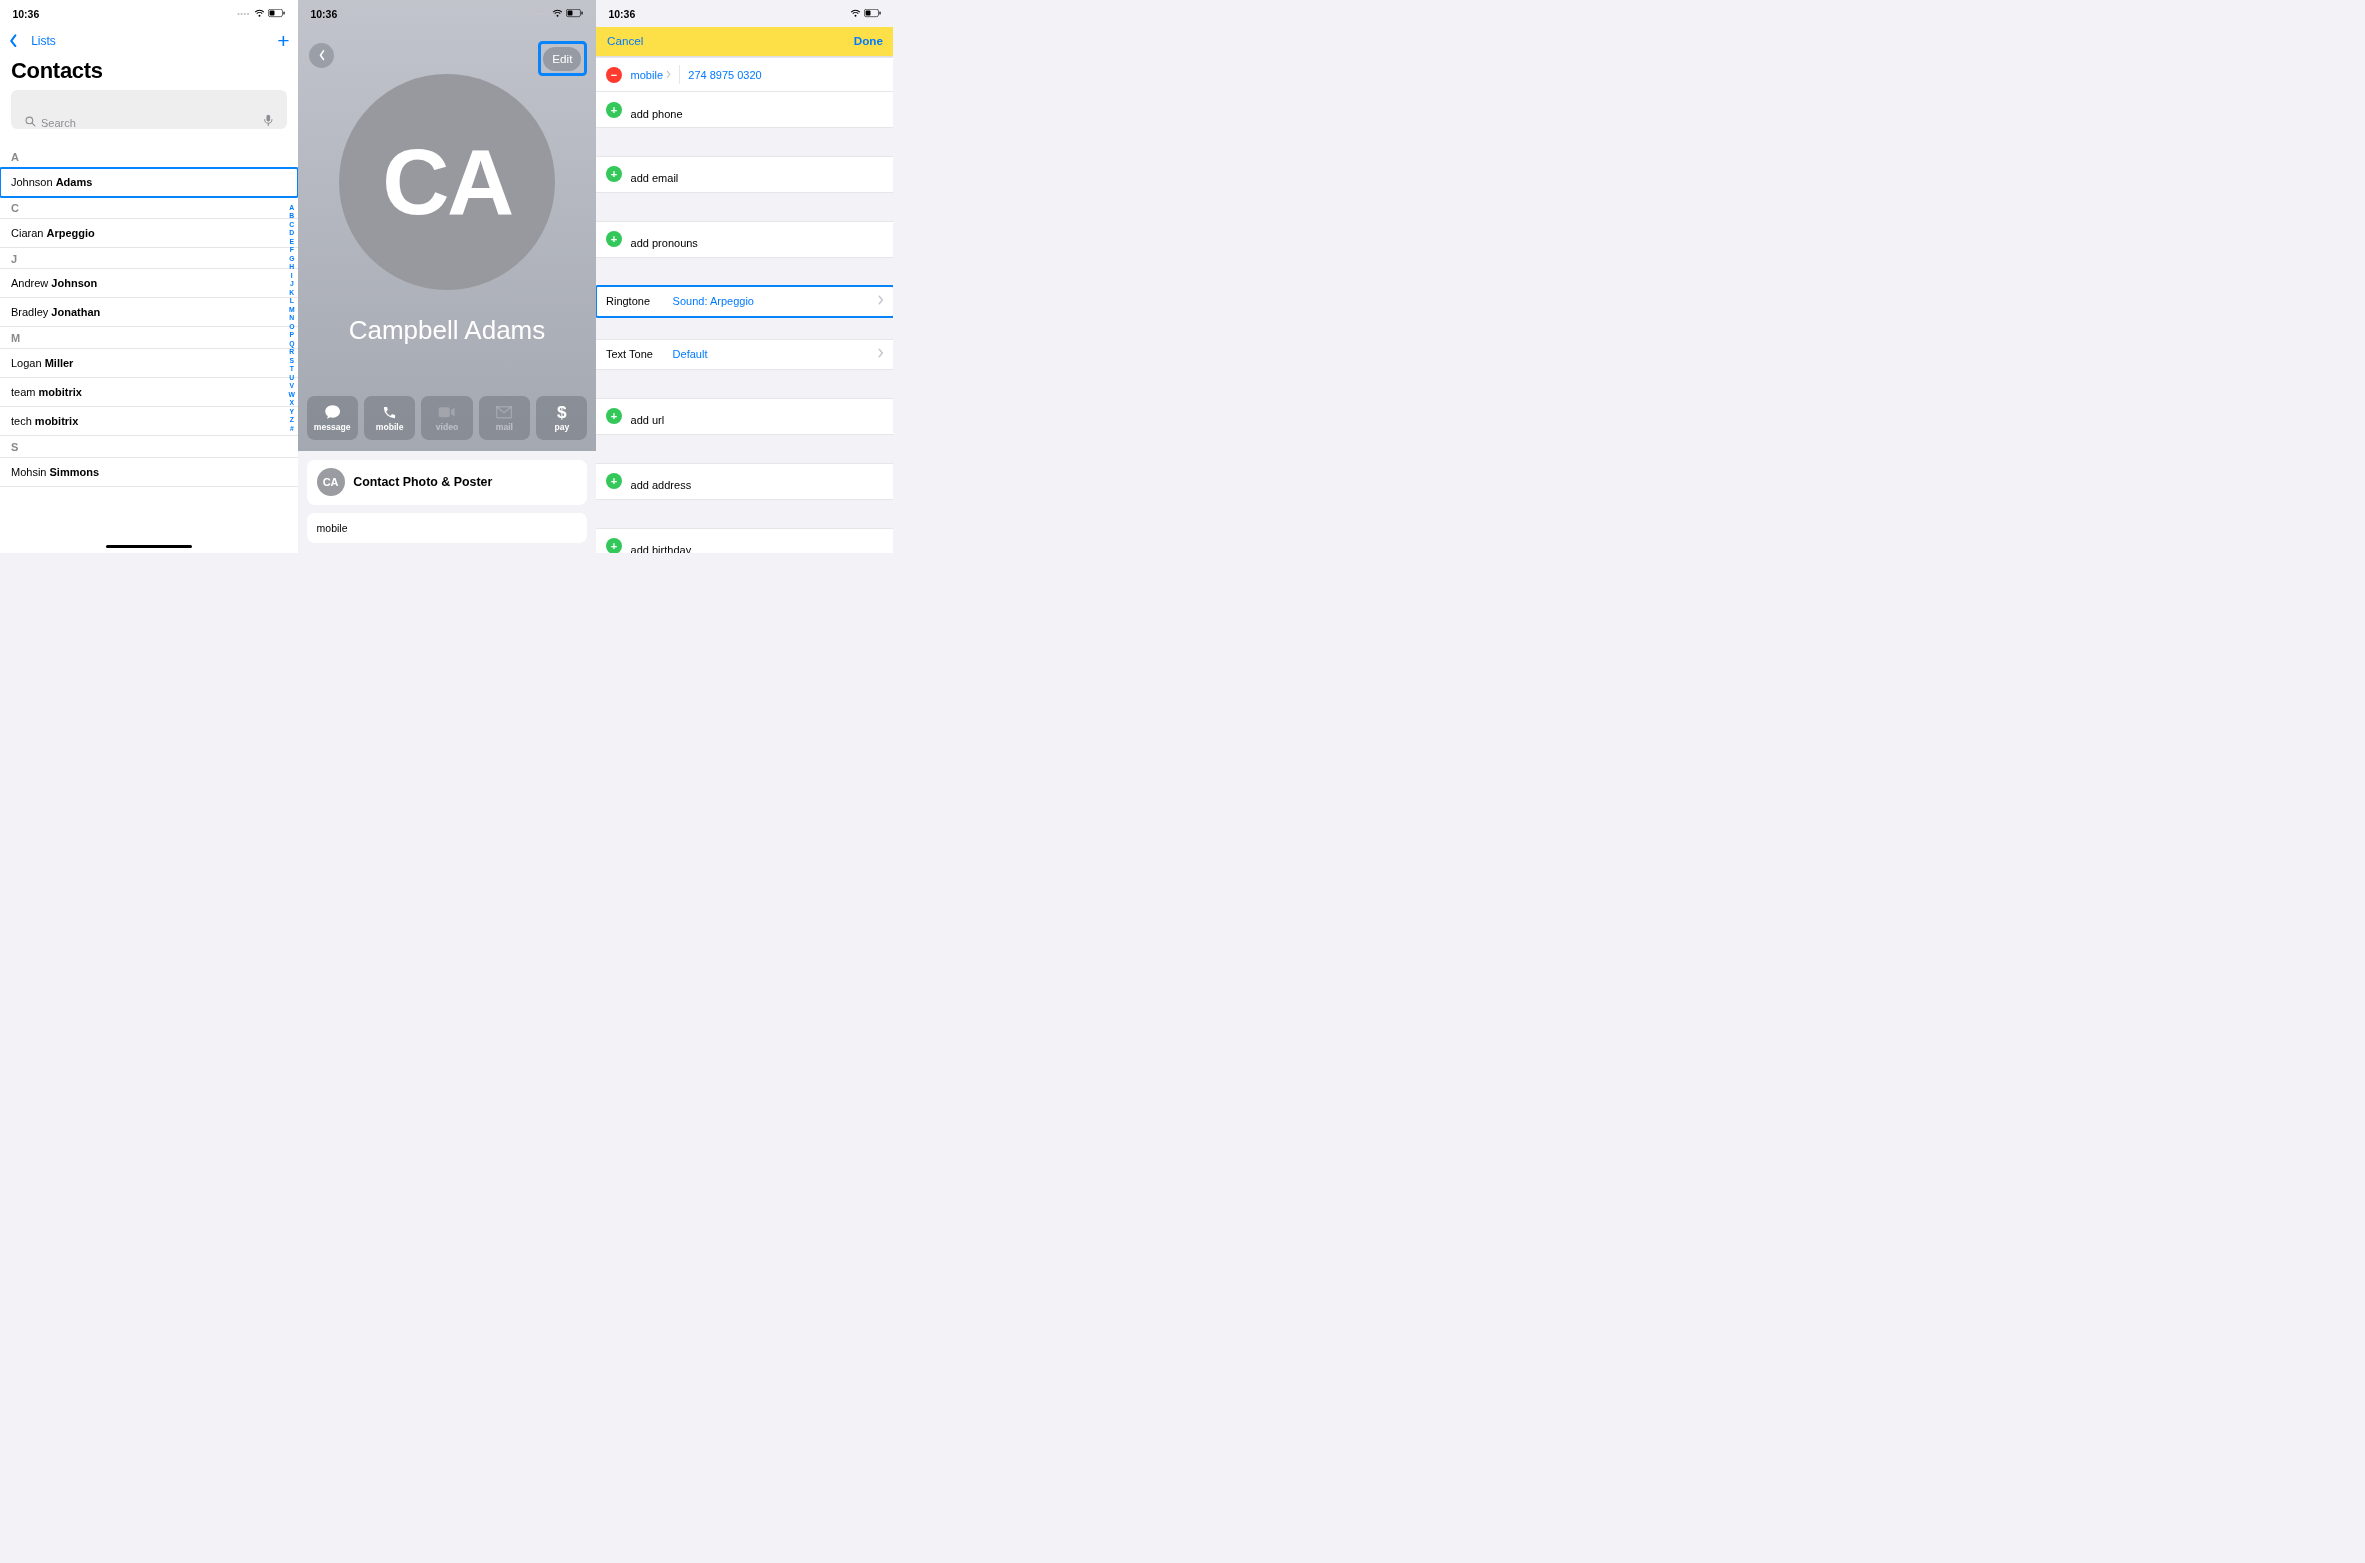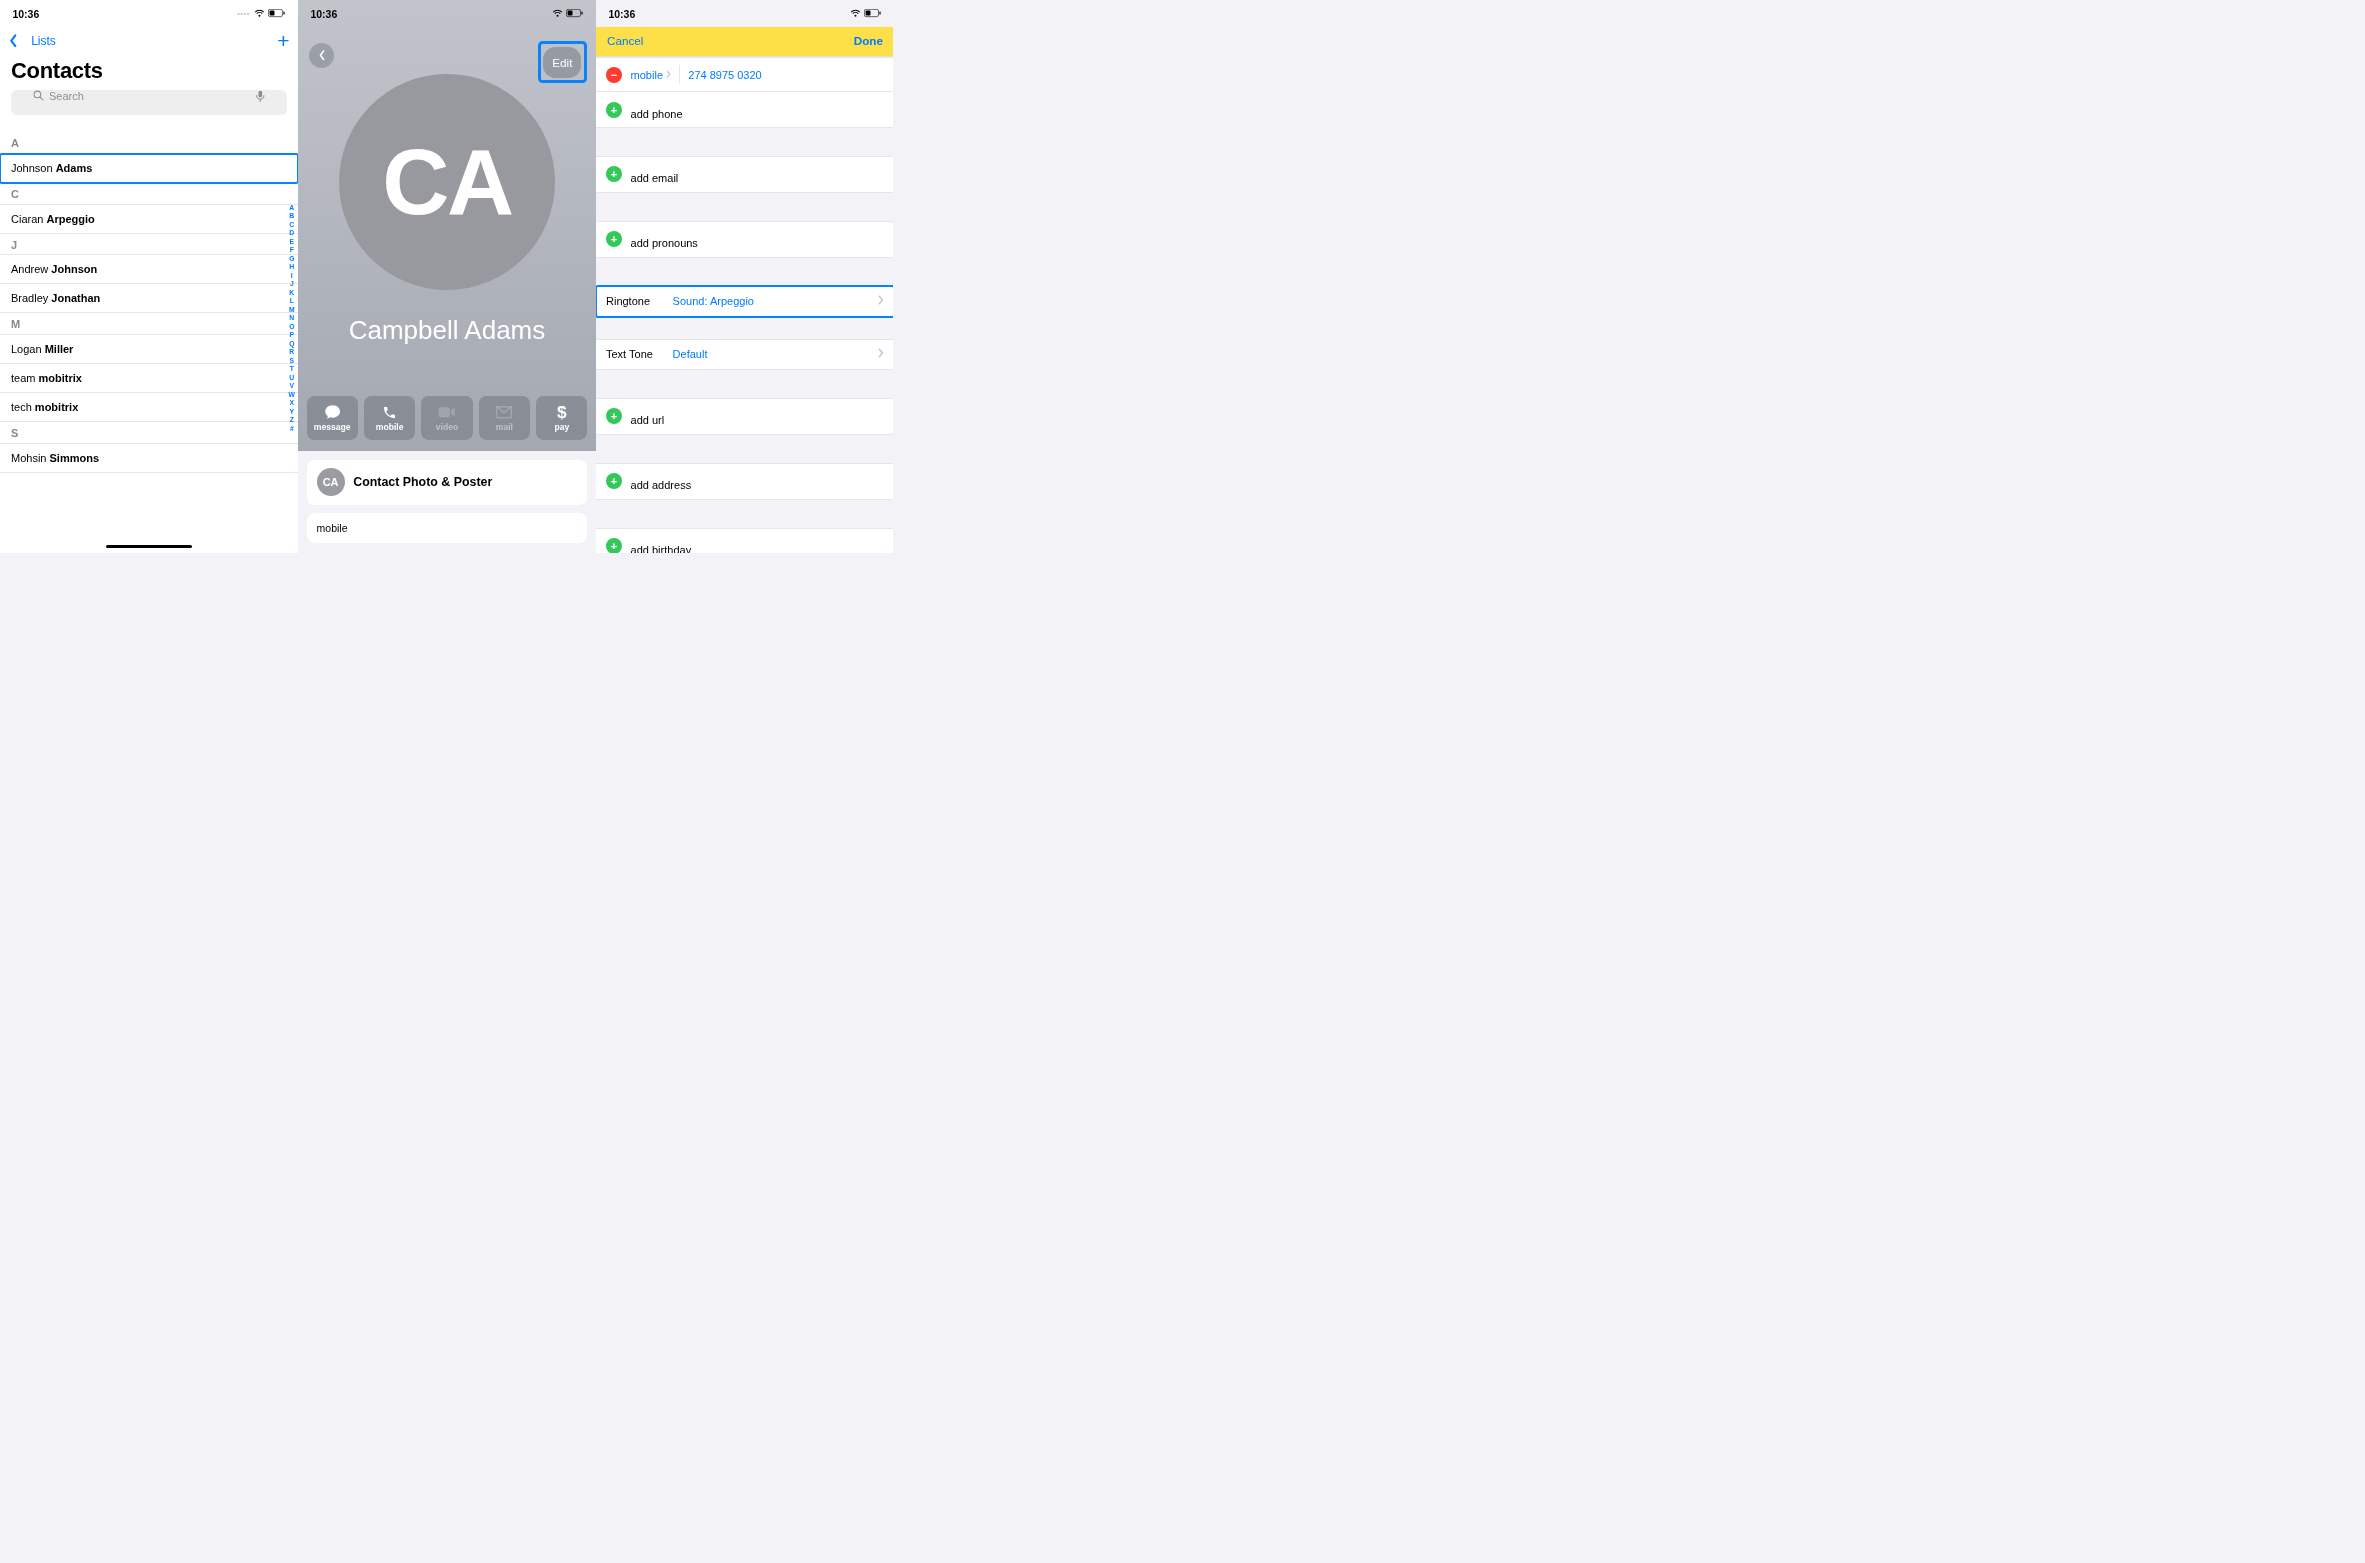--- a/index.html
+++ b/index.html
@@ -40,22 +40,22 @@
   .nav1 {
     display: flex; align-items: center; justify-content: space-between;
     padding: 0 8.6px; height: 27px;
   }
   .back-link { color: #007aff; font-size: 12px; display: flex; align-items: flex-start; gap: 14px; }
   .back-link svg { width: 8.6px; height: 13.6px; }
   .plus-btn { color: #007aff; font-size: 21px; font-weight: 300; line-height: 1; }
   .big-title { font-size: 22px; font-weight: 800; padding: 3.7px 11px 6.2px; letter-spacing: -0.3px; }
   .search-wrap { padding: 0 11px 3.7px; }
   .search-box {
-    background: #eeeeef; border-radius: 6.2px; height: 25px;
-    display: flex; align-items: flex-start; padding: 0 22px; gap: 5px;
+    background: #eeeeef; border-radius: 6.2px; height: 39px;
+    display: flex; align-items: flex-end; padding: 0 14px; gap: 5px;
     color: #8e8e93; font-size: 11px;
   }
   .search-box .mic { margin-left: auto; }
   .list { margin-top: 13.6px; }
   .section-hdr {
     color: #8a8a8e; font-size: 11px; font-weight: 700;
     padding: 5px 11px 3.7px; border-bottom: 0.6px solid #e5e5ea;
     background: #fff;
   }
   .row {
@@ -86,21 +86,21 @@
     background: linear-gradient(180deg,#c1c4cb 0%, #a4a8b1 100%);
     position: relative;
   }
   .s2-nav { position: absolute; top: 43px; left: 0; right: 0; display: flex; justify-content: space-between; padding: 0 11px; }
   .circle-btn {
     width: 25px; height: 25px; border-radius: 50%;
     background: rgba(140,144,152,0.7); color: #fff;
     display: flex; align-items: center; justify-content: center;
   }
   .edit-btn {
-    width: 38px; height: 31px; border-radius: 12.4px;
+    width: 38px; height: 24px; border-radius: 12.4px;
     background: rgba(140,144,152,0.8); color: #fff;
     display: flex; align-items: center; justify-content: center;
     font-size: 11.7px; font-weight: 500;
   }
   .edit-wrap { outline: 3.1px solid #0784fc; border-radius: 2.5px; padding: 3.7px; }
   .avatar-big {
     position: absolute; top: 74px; left: 50%; transform: translateX(-50%);
     width: 216px; height: 216px; border-radius: 50%;
     background: #97999f; color: #fff;
     display: flex; align-items: center; justify-content: center;

